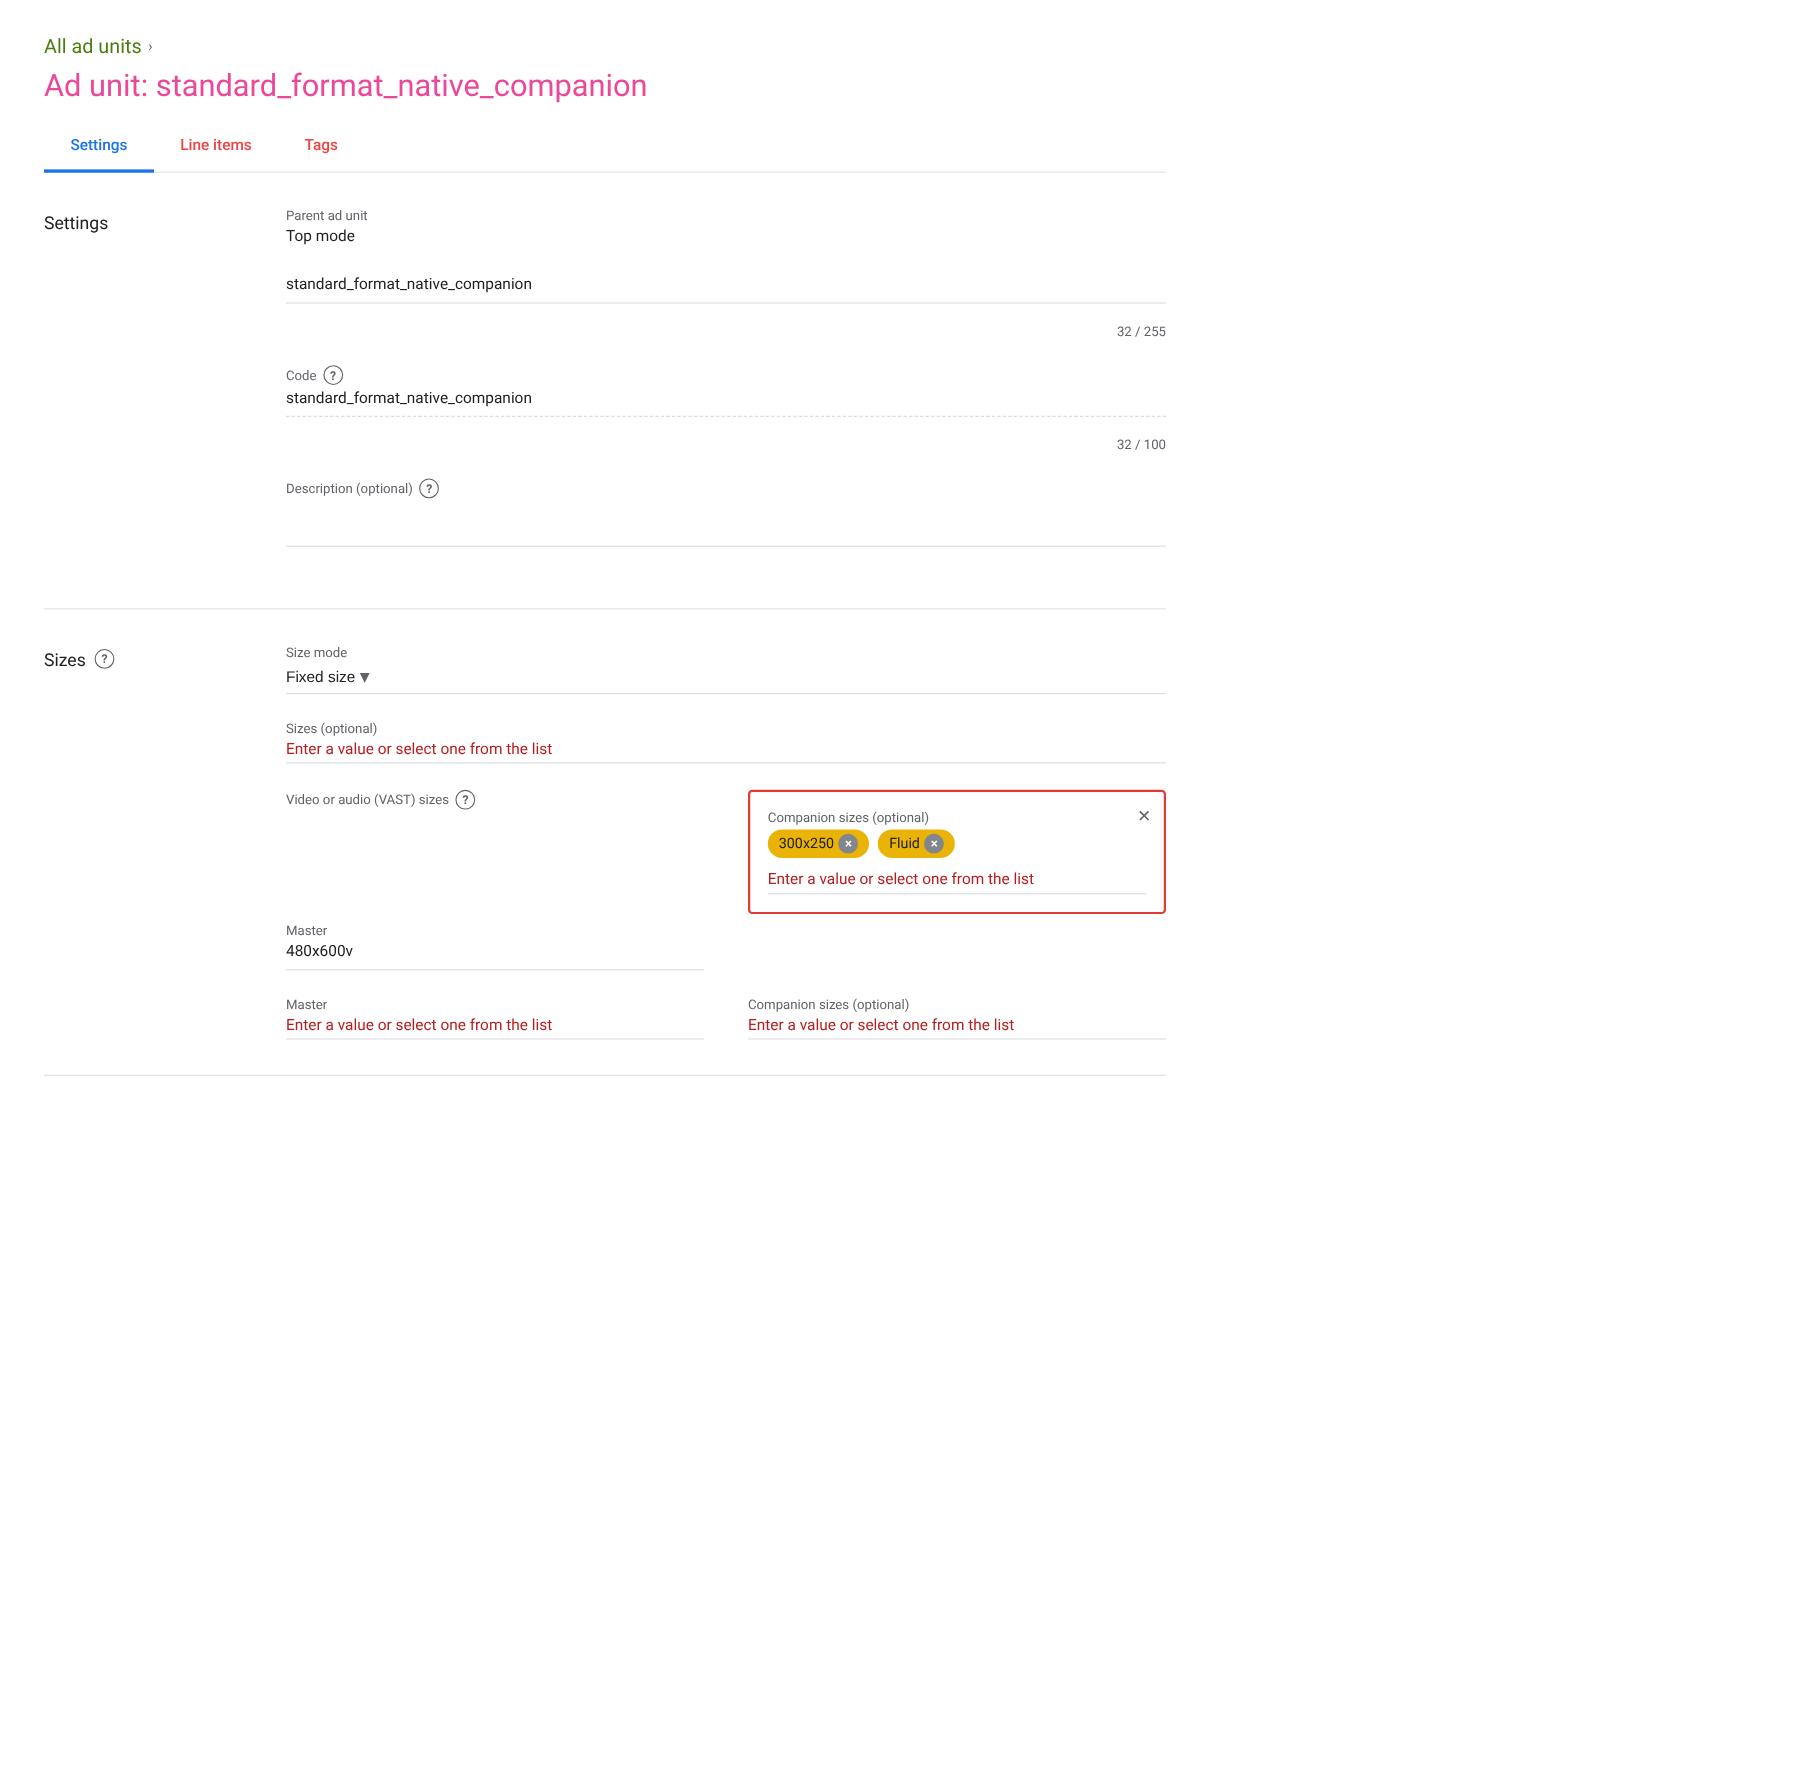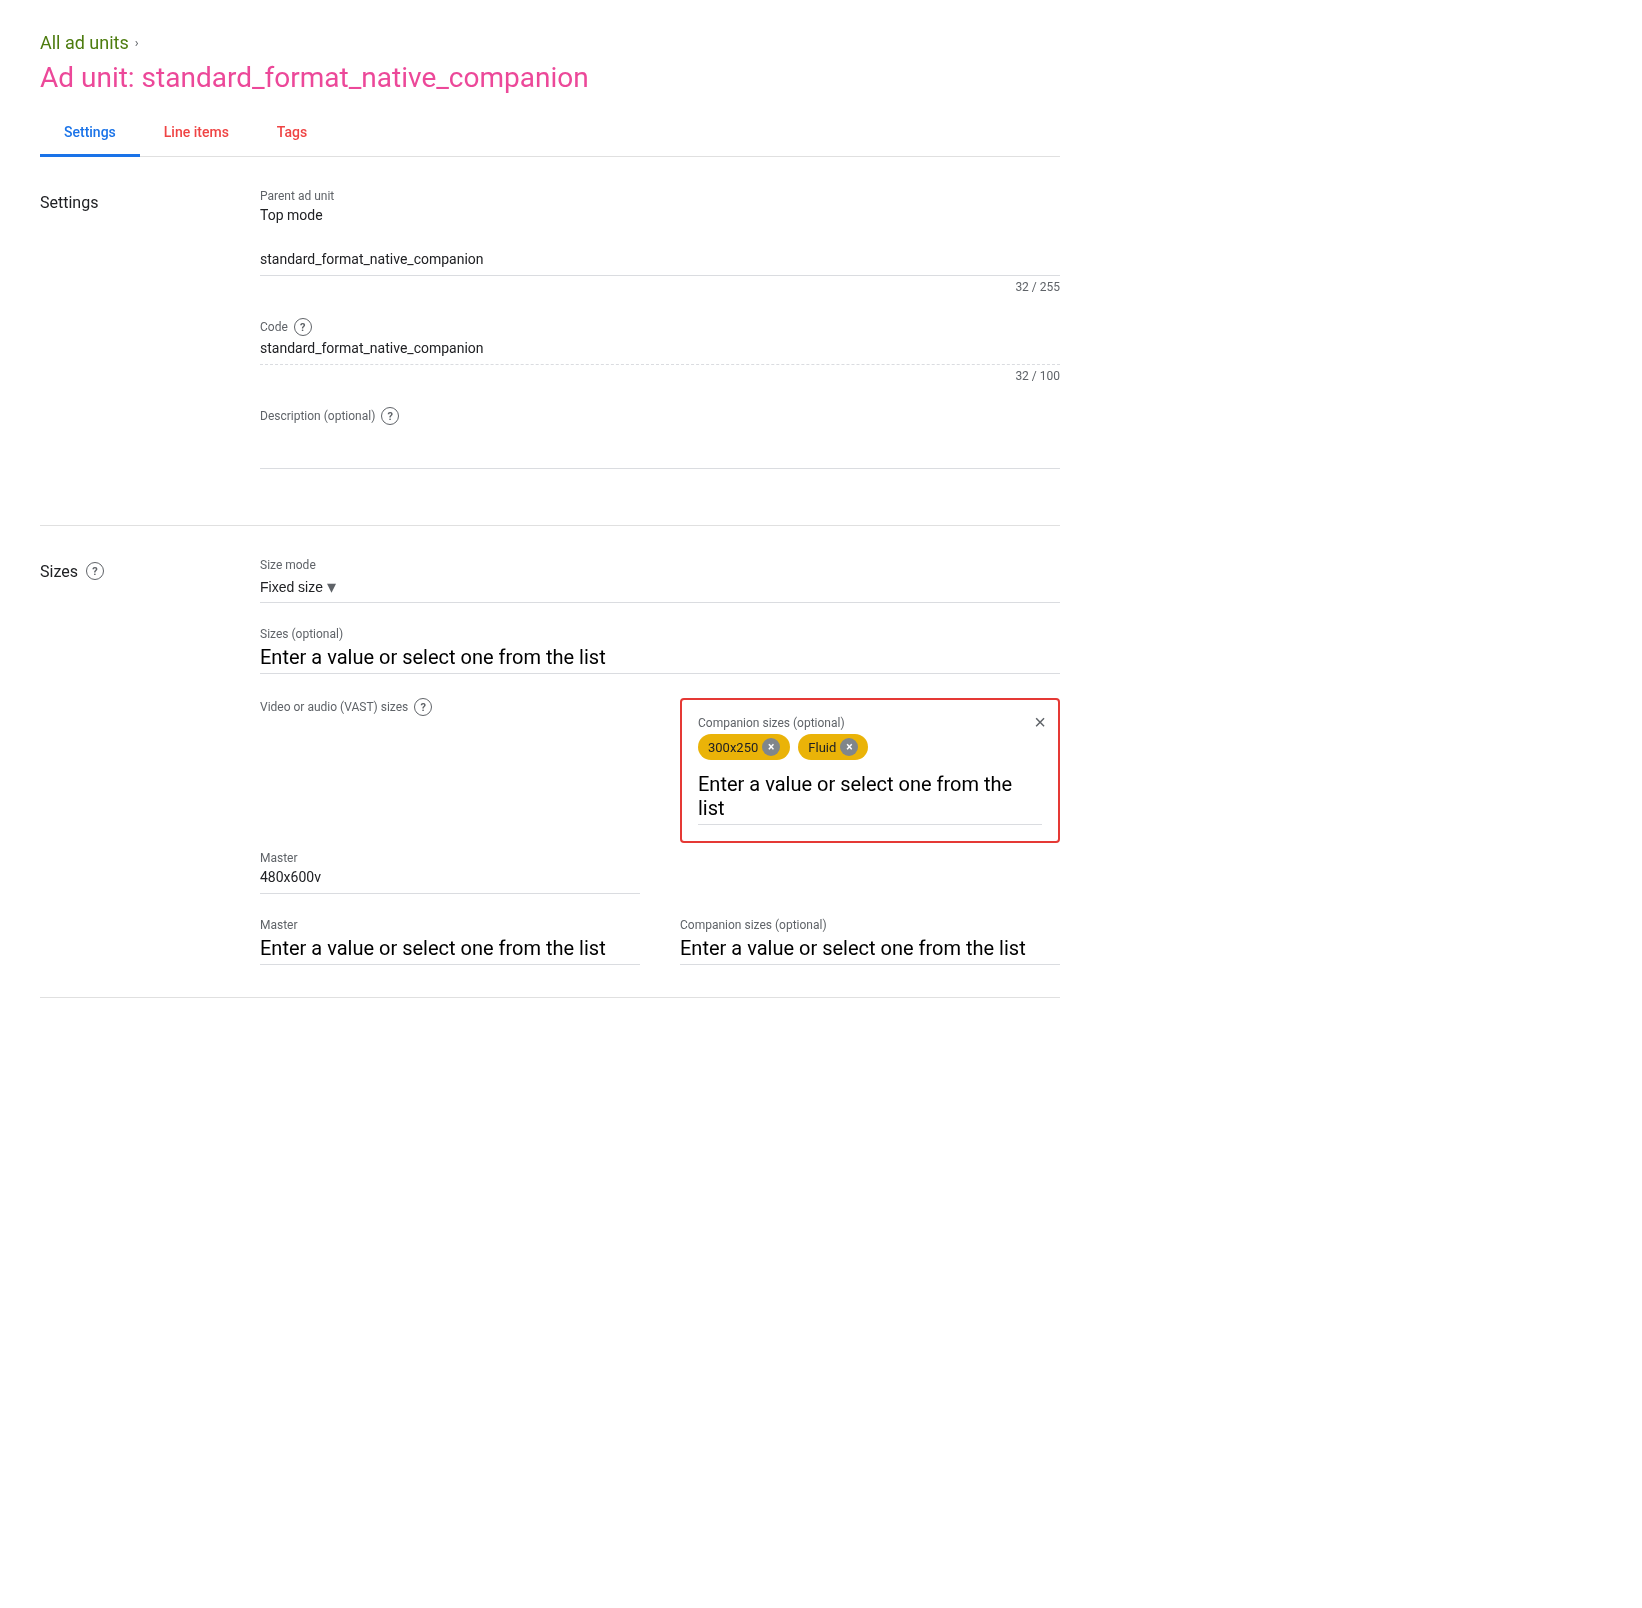--- a/index.html
+++ b/index.html
@@ -97,21 +97,21 @@
     }
     .field-input-dashed {
       border-bottom: 1px dashed #dadce0;
       padding-bottom: 4px;
       color: #5f6368;
     }
     .field-counter {
       font-size: 12px;
       color: #5f6368;
       text-align: right;
-      margin-top: 4px;
+      margin-top: 18px;
     }
     .description-input {
       border-bottom: 1px solid #dadce0;
       padding-bottom: 30px;
       min-height: 40px;
     }
     
     .help-icon {
       display: inline-flex;
       align-items: center;
@@ -209,22 +209,22 @@
       align-items: start;
     }
     .master-row {
       display: grid;
       grid-template-columns: 1fr 1fr;
       gap: 0 40px;
       align-items: start;
       padding-top: 8px;
     }
     .field-input-placeholder {
-      color: #000000;
-      font-size: 20px;
+      color: #b91c1c;
+      font-size: 14px;
       padding-bottom: 4px;
       border-bottom: 1px solid #dadce0;
     }
   </style>
 </head>
 <body>
 
 <div class="page-container">
 
   <div class="breadcrumb-row">

